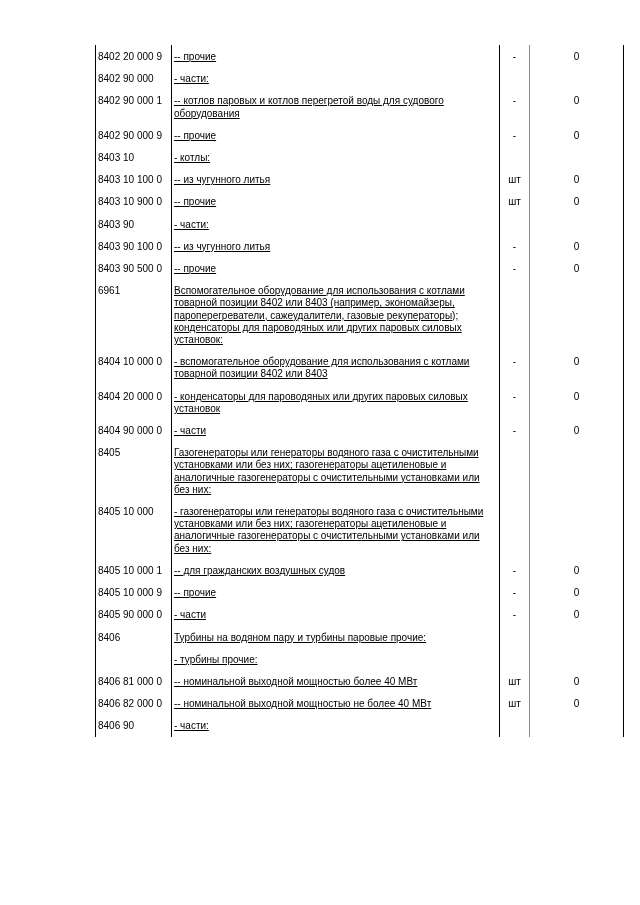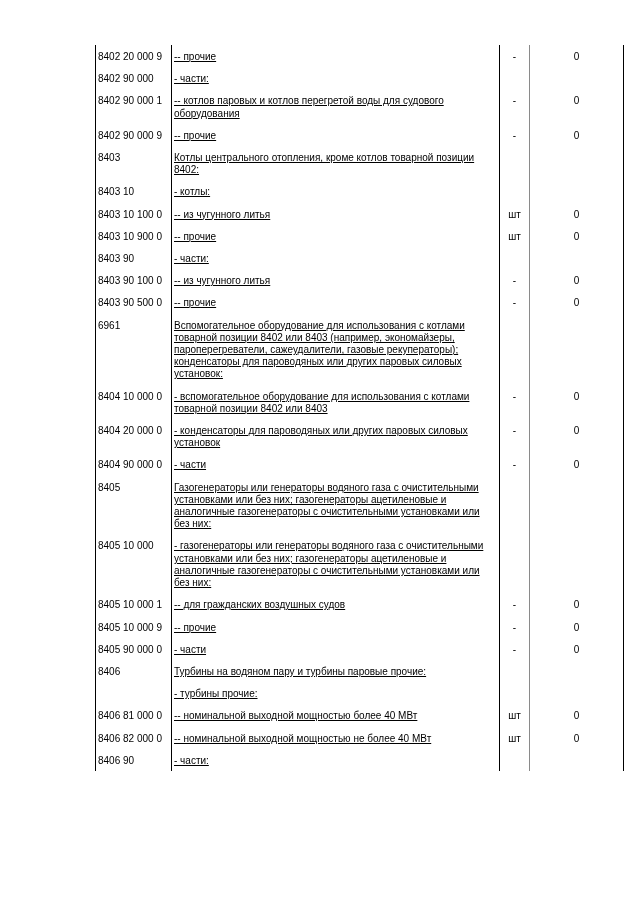--- a/index.html
+++ b/index.html
@@ -89,26 +89,20 @@
           <td class="unit">-</td>
           <td class="duty">0</td>
         </tr>
       <tr>
           <td class="code">8402 90 000 9</td>
           <td class="desc">-- прочие</td>
           <td class="unit">-</td>
           <td class="duty">0</td>
         </tr>
       <tr>
-          <td class="code">8403</td>
-          <td class="desc">Котлы центрального отопления, кроме котлов товарной позиции 8402:</td>
-          <td class="unit"></td>
-          <td class="duty"></td>
-        </tr>
-      <tr>
           <td class="code">8403 10</td>
           <td class="desc">- котлы:</td>
           <td class="unit"></td>
           <td class="duty"></td>
         </tr>
       <tr>
           <td class="code">8403 10 100 0</td>
           <td class="desc">-- из чугунного литья</td>
           <td class="unit">шт</td>
           <td class="duty">0</td>

